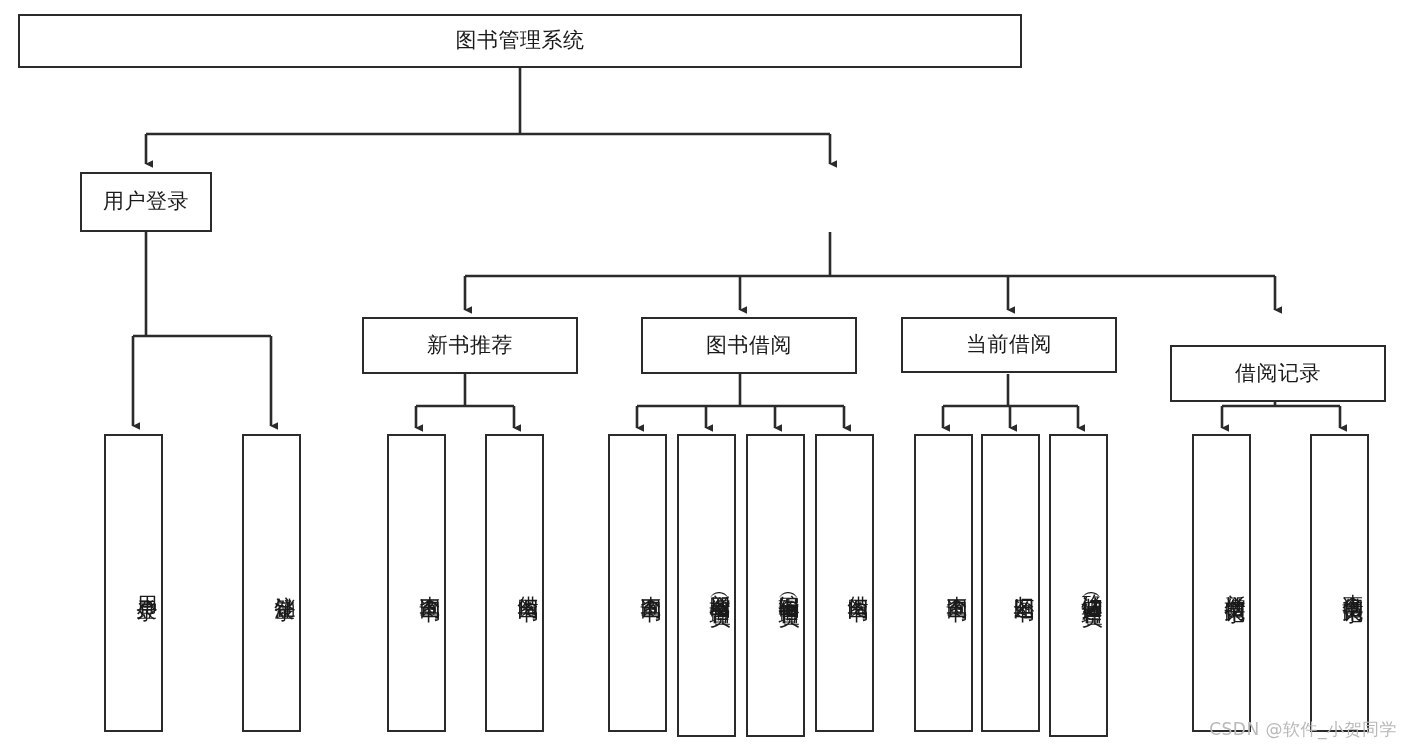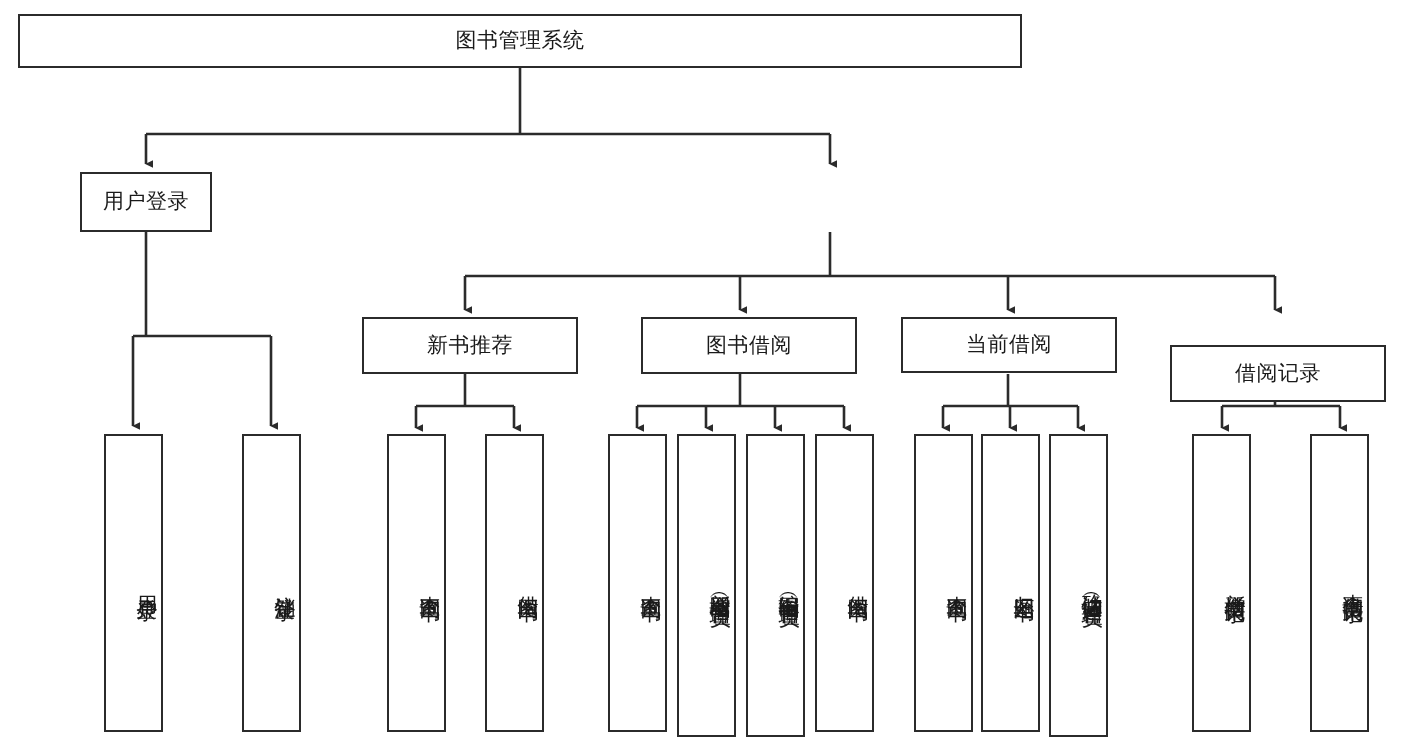--- a/index.html
+++ b/index.html
@@ -184,14 +184,15 @@
     <span class="node-label">确认归还（管理员）</span>
   </div>
 
   <div class="node vert" style="left:1192px; top:434px; width:59px; height:298px;">
     <span class="node-label">新增借阅记录</span>
   </div>
   <div class="node vert" style="left:1310px; top:434px; width:59px; height:298px;">
     <span class="node-label">查询借阅记录</span>
   </div>
 
+  <div id="watermark">CSDN @软件_小贺同学</div>
 
 </div>
 
 </body></html>

